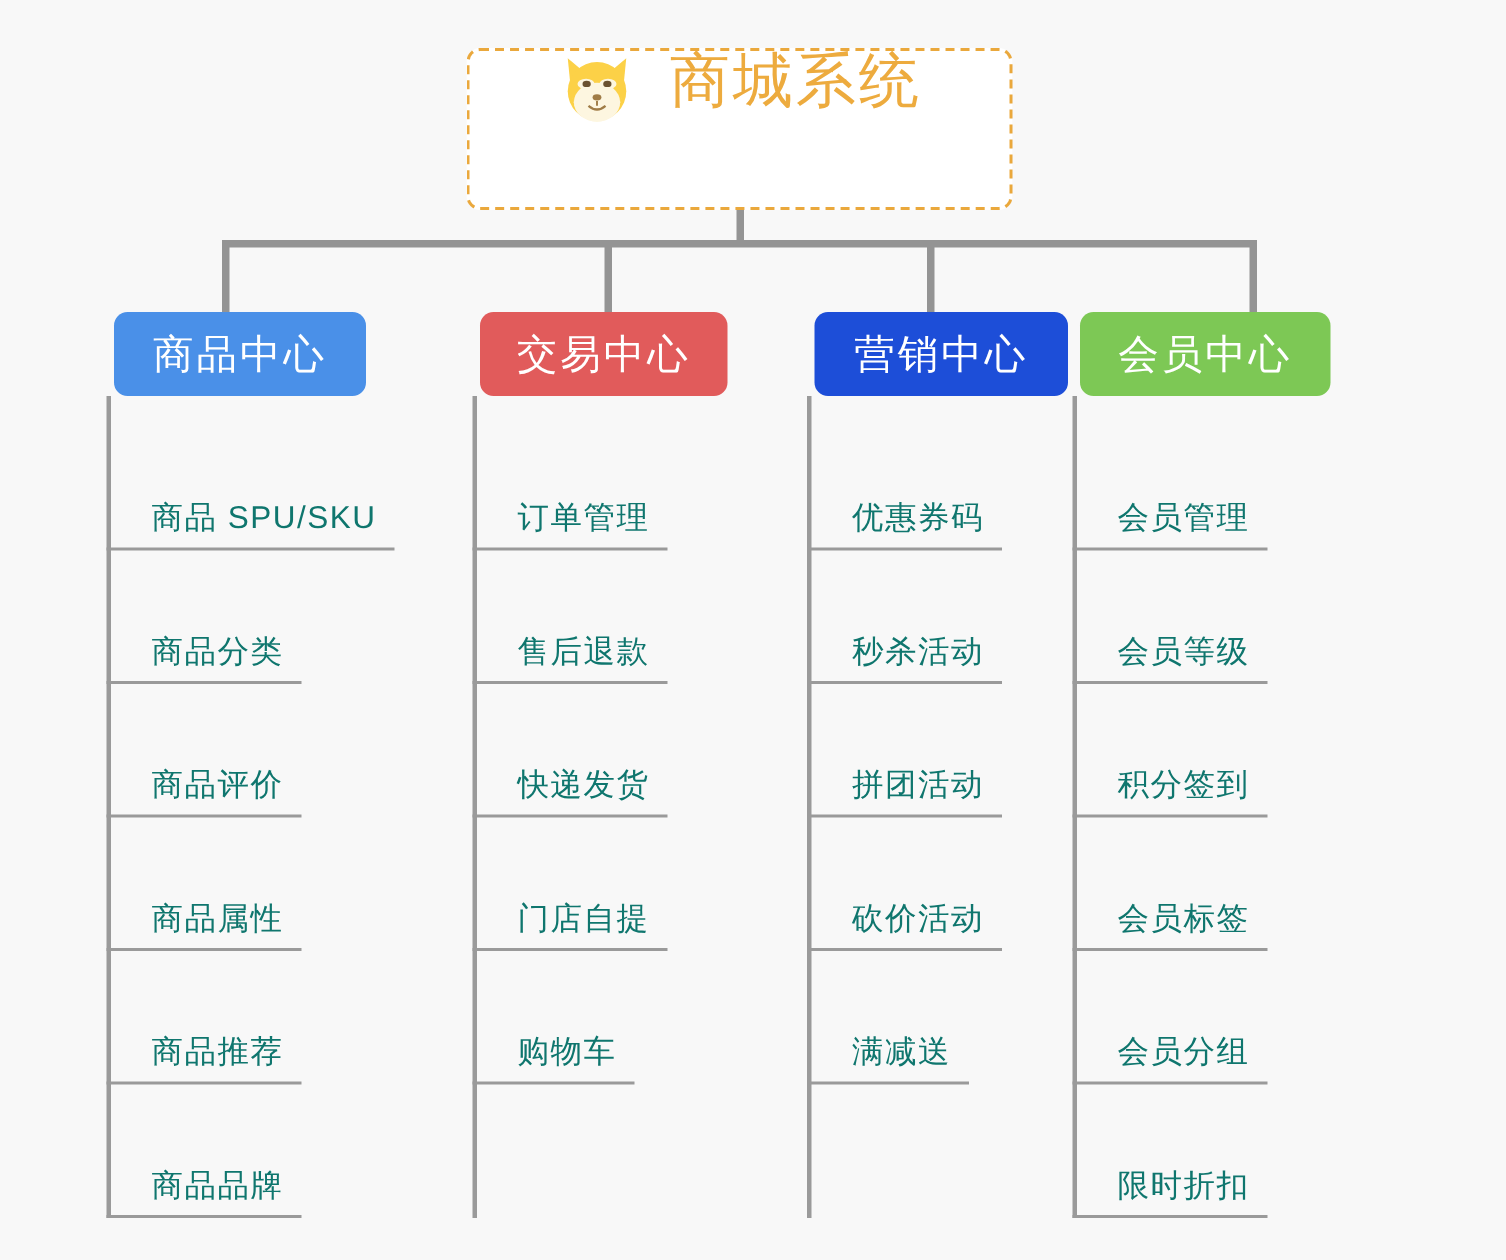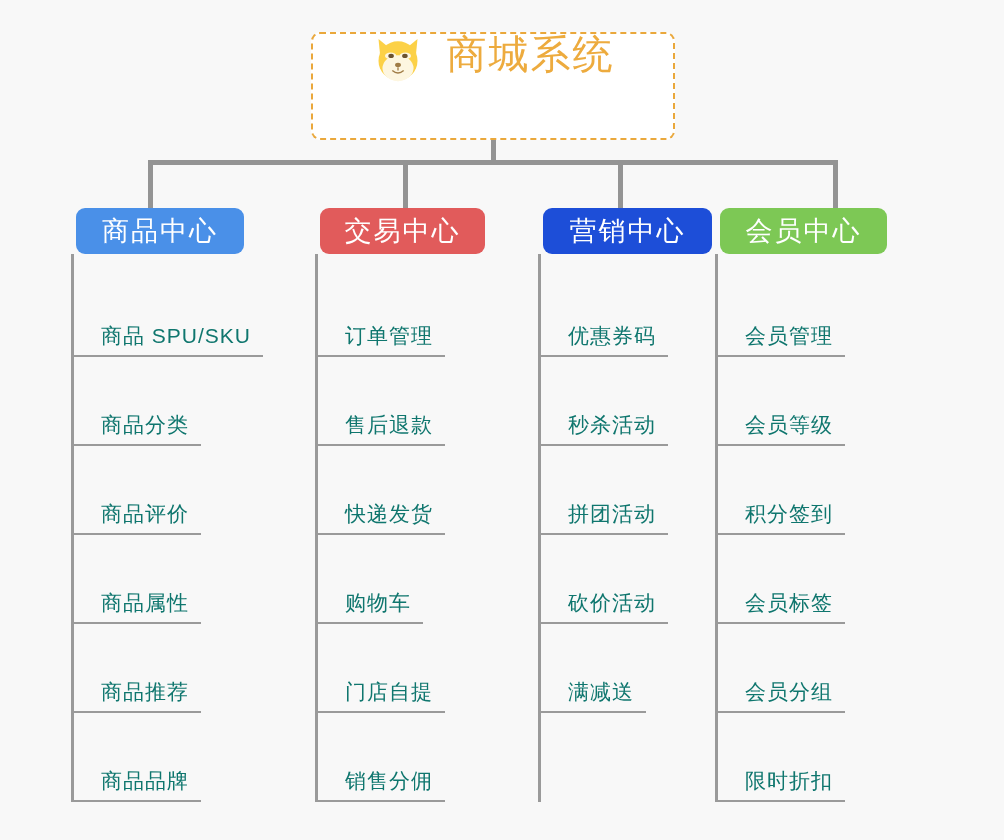--- a/index.html
+++ b/index.html
@@ -80,21 +80,21 @@
   .column {
     position: absolute;
     top: 208px;
   }
   .col-1 { left: 58px;  width: 186px; }
   .col-2 { left: 302px; width: 183px; }
   .col-3 { left: 525px; width: 187px; }
   .col-4 { left: 702px; width: 185px; }
 
   .cat-header {
-    height: 46px;
+    height: 56px;
     border-radius: 9px;
     display: flex;
     align-items: center;
     justify-content: center;
     color: #ffffff;
     font-size: 27px;
     letter-spacing: 2px;
     white-space: nowrap;
     margin-left: 18px;
   }
@@ -196,27 +196,24 @@
       <div class="leaf">
           <span class="leaf-inner"><span class="leaf-label">订单管理</span></span>
         </div>
       <div class="leaf">
           <span class="leaf-inner"><span class="leaf-label">售后退款</span></span>
         </div>
       <div class="leaf">
           <span class="leaf-inner"><span class="leaf-label">快递发货</span></span>
         </div>
       <div class="leaf">
+          <span class="leaf-inner"><span class="leaf-label">门店自提</span></span>
+        </div>
+      <div class="leaf">
           <span class="leaf-inner"><span class="leaf-label">购物车</span></span>
-        </div>
-      <div class="leaf">
-          <span class="leaf-inner"><span class="leaf-label">门店自提</span></span>
-        </div>
-      <div class="leaf">
-          <span class="leaf-inner"><span class="leaf-label">销售分佣</span></span>
         </div>
     </div>
   </div>
 
   <div class="column col-3">
     <div class="cat-header" style="background: #1d4ed8;">营销中心</div>
     <div class="leaf-list">
       <div class="trunk" style="height: 548px;"></div>
       <div class="leaf">
           <span class="leaf-inner"><span class="leaf-label">优惠券码</span></span>

